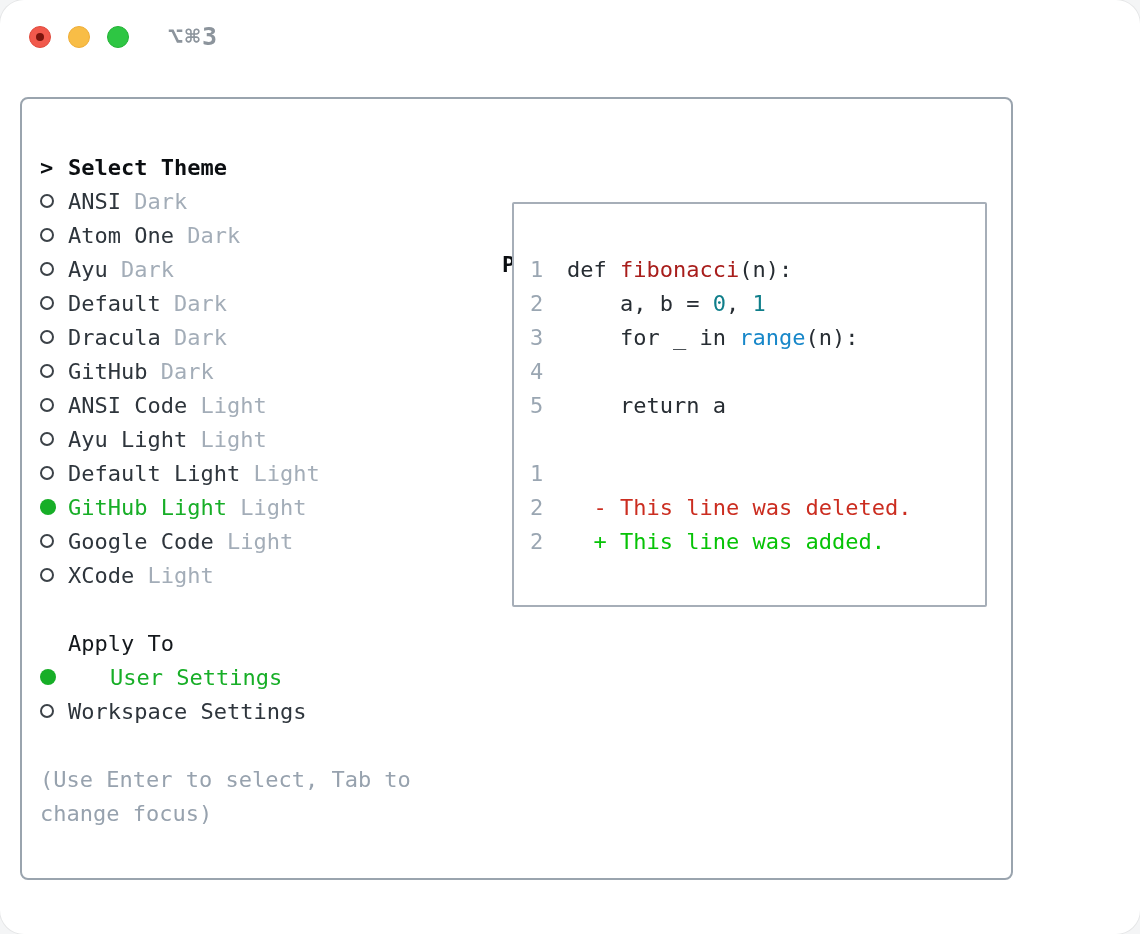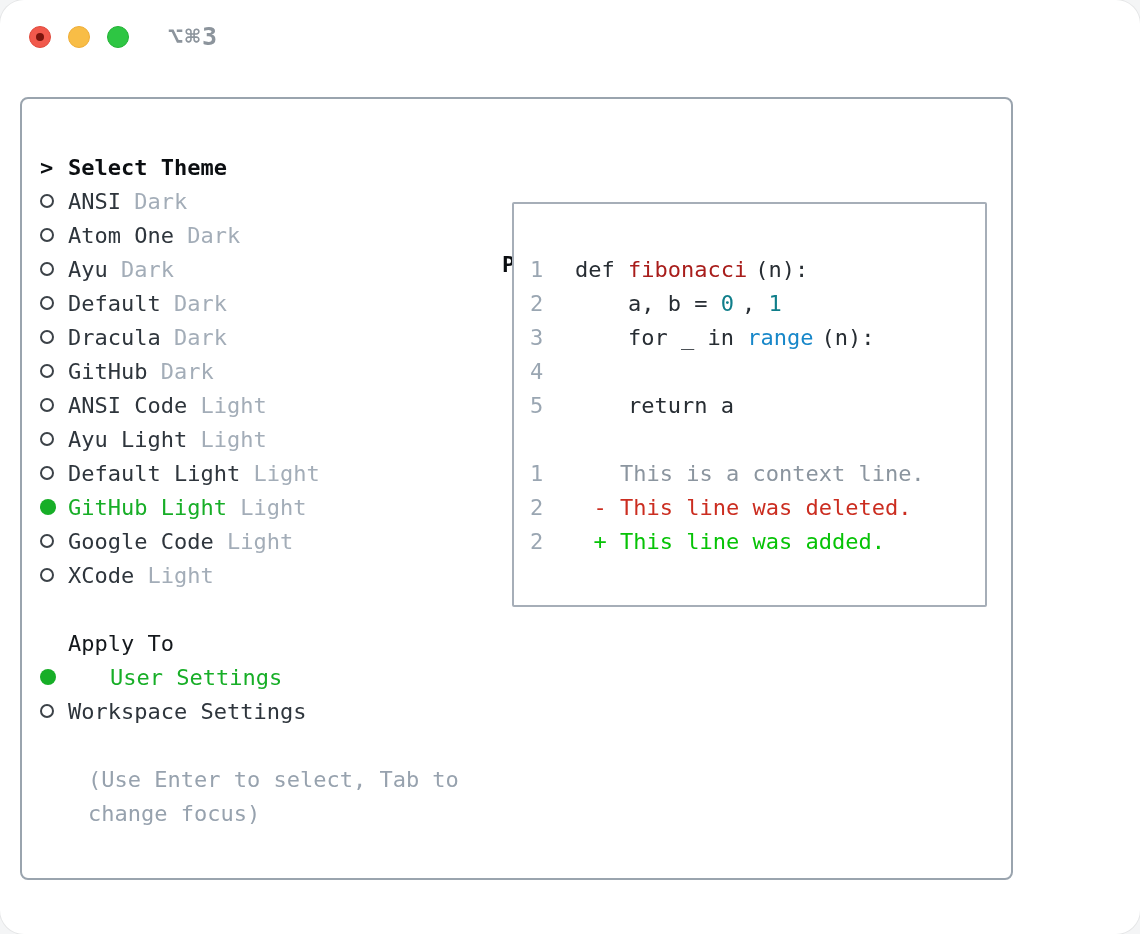--- a/index.html
+++ b/index.html
@@ -41,32 +41,32 @@
   .caret{color:#0b0e11;font-weight:bold;}
   
   .left-col{position:absolute;left:18px;top:51px;}
   .hdr{color:#0b0e11;font-weight:bold;}
   .theme-name{color:#2e353c;text-align:right;}
   .theme-name.sel{color:#17ae27;}
   .variant{color:#a3adb8;}
   .apply-hdr{color:#14181c;}
   .opt-name{color:#2e353c;}
   .opt-name.sel{color:#17ae27;margin-left:42px;}
-  .hint{color:#97a2ae;margin-left:48px;}
+  .hint{color:#97a2ae;}
   
   .preview-hdr{position:absolute;left:480px;top:148px;height:34px;display:flex;align-items:center;
     font-size:22px;font-weight:bold;color:#0b0e11;}
   .code-box{
     position:absolute;left:490px;top:103px;width:475px;height:405px;
     border:2px solid #a6aeb8;border-radius:2px;box-sizing:border-box;background:#fff;
     padding:48px 0 0 16px;overflow:hidden;
   }
   .code-row{height:34px;display:flex;align-items:center;font-size:22px;white-space:pre;}
   .lineno{color:#9aa6b2;flex:0 0 37px;}
-  .seg-code{color:#272d33;margin-left:8px;}
+  .seg-code{color:#272d33;}
   .seg-func{color:#a81d1b;}
   .seg-num{color:#0f7e8a;}
   .seg-builtin{color:#1787c9;}
   .seg-context{color:#8b959f;}
   .seg-deleted{color:#cb2d20;}
   .seg-added{color:#06c306;}
 </style>
 </head>
 <body>
 
@@ -121,20 +121,20 @@
     <div class="preview-hdr">Preview</div>
 
     <div class="code-box">
       <div id="code-lines">
           <div class="code-row"><span class="lineno">1</span><span class="seg-code">def </span><span class="seg-func">fibonacci</span><span class="seg-code">(n):</span></div>
           <div class="code-row"><span class="lineno">2</span><span class="seg-code">    a, b = </span><span class="seg-num">0</span><span class="seg-code">, </span><span class="seg-num">1</span></div>
           <div class="code-row"><span class="lineno">3</span><span class="seg-code">    for _ in </span><span class="seg-builtin">range</span><span class="seg-code">(n):</span></div>
           <div class="code-row"><span class="lineno">4</span></div>
           <div class="code-row"><span class="lineno">5</span><span class="seg-code">    return a</span></div>
           <div class="code-row"><span class="lineno"></span></div>
-          <div class="code-row"><span class="lineno">1</span><span class="seg-context">    This is a context line.</span></div>
+          <div class="code-row"><span class="lineno">1</span></div>
           <div class="code-row"><span class="lineno">2</span><span class="seg-deleted">  - This line was deleted.</span></div>
           <div class="code-row"><span class="lineno">2</span><span class="seg-added">  + This line was added.</span></div>
         </div>
     </div>
 
   </div>
 </div>
 
 </body></html>

